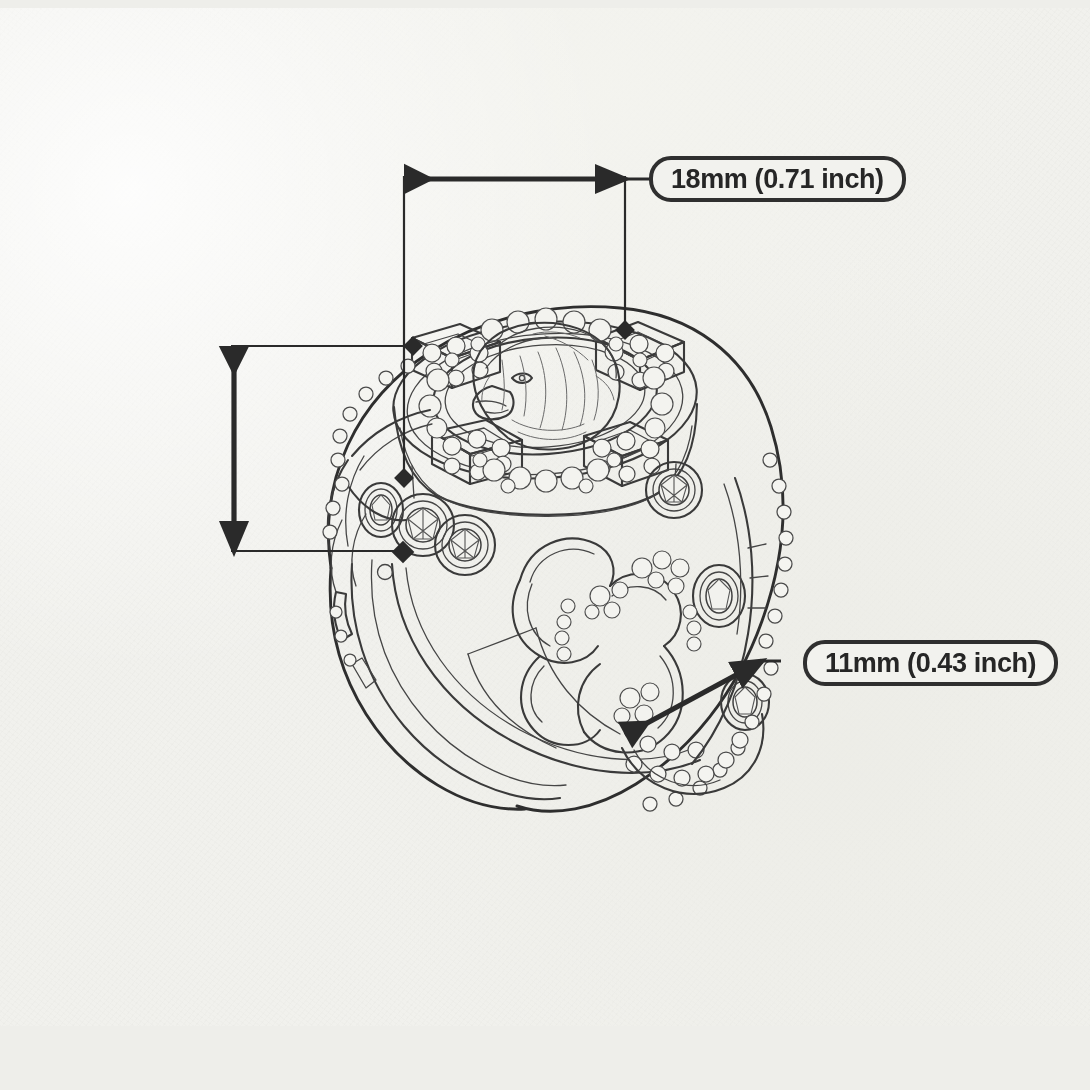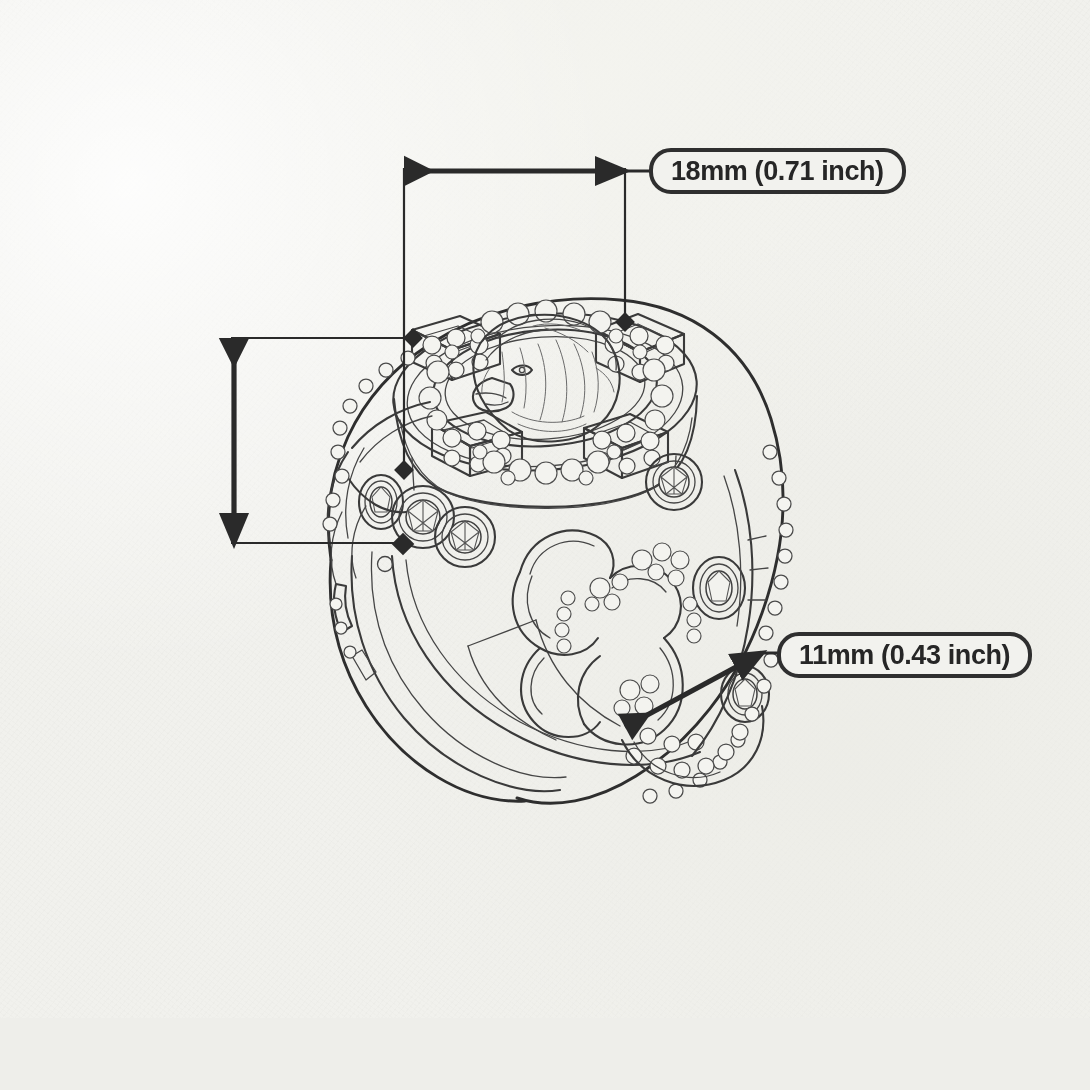--- a/index.html
+++ b/index.html
@@ -8,20 +8,21 @@
     padding: 0;
     background: #eeeeea;
   }
   #stage {
     position: relative;
     width: 1090px;
     height: 1018px;
     overflow: hidden;
     background: #f0f0ec;
     font-family: "Liberation Sans", sans-serif;
+    margin-top: 8px;
   }
   #paper-texture {
     position: absolute;
     inset: 0;
     background-color: #f1f1ed;
     background-image:
       radial-gradient(circle at 12% 18%, rgba(255,255,255,0.85) 0%, rgba(255,255,255,0) 38%),
       radial-gradient(circle at 78% 72%, rgba(236,236,230,0.8) 0%, rgba(255,255,255,0) 45%),
       radial-gradient(circle at 55% 8%, rgba(244,244,239,0.9) 0%, rgba(255,255,255,0) 40%),
       repeating-linear-gradient(37deg, rgba(180,180,172,0.045) 0px, rgba(180,180,172,0.045) 1px, rgba(255,255,255,0) 1px, rgba(255,255,255,0) 4px),
@@ -47,21 +48,21 @@
     font-family: "Liberation Sans", sans-serif;
     font-weight: 700;
     font-size: 27px;
     letter-spacing: -0.4px;
     white-space: nowrap;
     padding: 0 18px;
     height: 46px;
   }
   #label-18mm { left: 649px; top: 148px; }
   #label-8mm  { left: 22px;  top: 409px; }
-  #label-11mm { left: 777px; top: 632px; }
+  #label-11mm { left: 803px; top: 632px; }
 </style>
 </head>
 <body>
 
 <div id="stage">
 
   <div id="paper-texture"></div>
 
   <svg id="art" viewBox="0 0 1090 1090" xmlns="http://www.w3.org/2000/svg">
     <defs>

